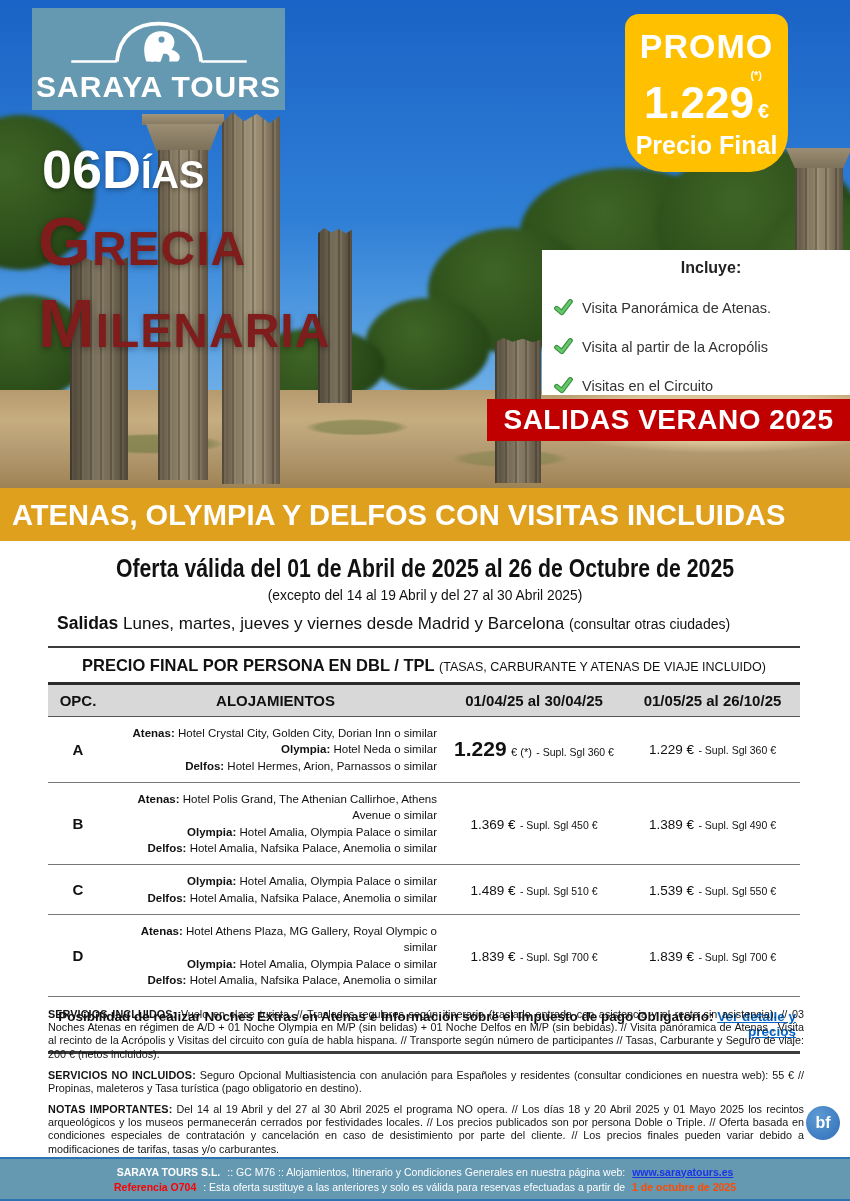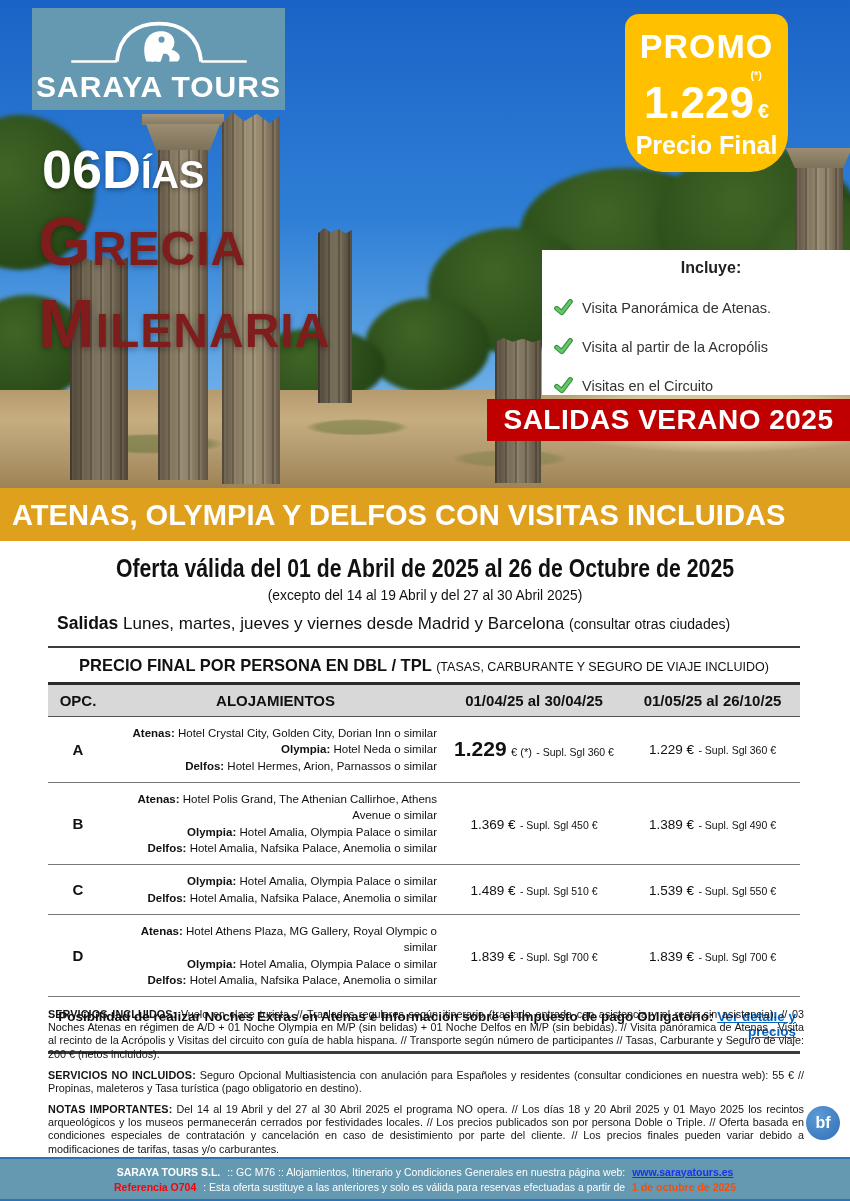--- a/index.html
+++ b/index.html
@@ -215,21 +215,21 @@
   <div class="oferta-h">Oferta válida del 01 de Abril de 2025 al 26 de Octubre de 2025</div>
   <div class="oferta-sub">(excepto del 14 al 19 Abril y del 27 al 30 Abril 2025)</div>
   <div class="salidas">
     <b>Salidas</b>
     <span>Lunes, martes, jueves y viernes desde Madrid y Barcelona</span>
     <span class="small">(consultar otras ciudades)</span>
   </div>
 
   <div class="table-wrap">
     <div class="tbl-title">
-      <b>PRECIO FINAL POR PERSONA EN DBL / TPL</b> <span>(TASAS, CARBURANTE Y SEGURO DE VIAJE INCLUIDO)</span>
+      <b>PRECIO FINAL POR PERSONA EN DBL / TPL</b> <span>(TASAS, CARBURANTE Y ATENAS DE VIAJE INCLUIDO)</span>
     </div>
     <div class="grid tbl-head">
       <div>OPC.</div>
       <div>ALOJAMIENTOS</div>
       <div>01/04/25 al 30/04/25</div>
       <div>01/05/25 al 26/10/25</div>
     </div>
 
     <div class="grid row">
       <div class="opc">A</div>

